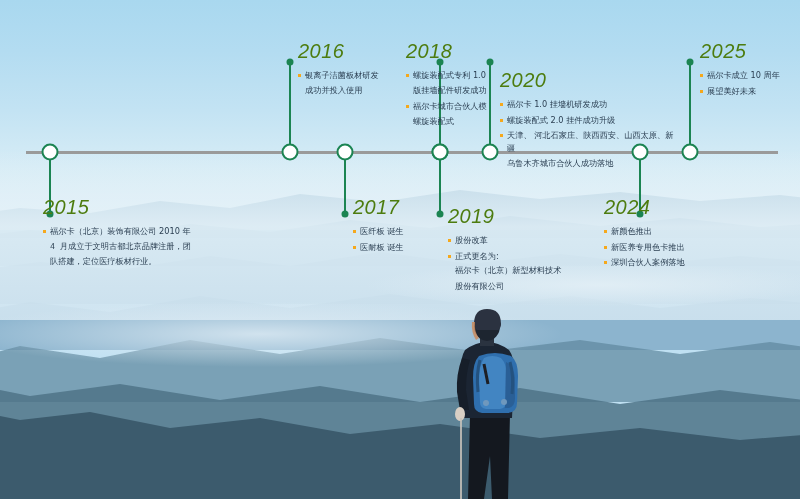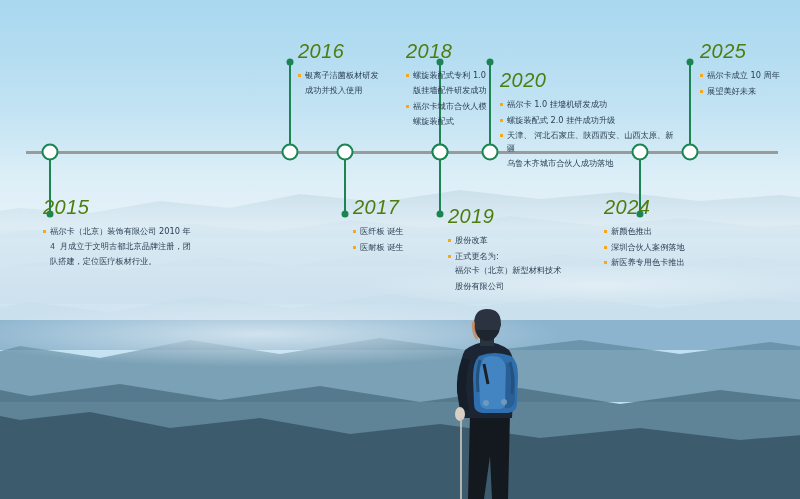--- a/index.html
+++ b/index.html
@@ -356,25 +356,25 @@
   <div class="node" style="left:640px;"></div>
   <div class="entry below" style="left:604px; top:197px; width:130px;">
     <div class="year">2024</div>
     <div class="bullets">
       <div class="bullet-row">
         <span class="dot"></span>
         <span class="btext">新颜色推出</span>
       </div>
       <div class="bullet-row">
         <span class="dot"></span>
+        <span class="btext">新医养专用色卡推出</span>
+      </div>
+      <div class="bullet-row">
+        <span class="dot"></span>
         <span class="btext">深圳合伙人案例落地</span>
-      </div>
-      <div class="bullet-row">
-        <span class="dot"></span>
-        <span class="btext">新医养专用色卡推出</span>
       </div>
     </div>
   </div>
 
   <div class="stem" style="left:690px; top:62px; height:90px;"></div>
   <div class="stem-dot" style="left:690px; top:62px;"></div>
   <div class="node" style="left:690px;"></div>
   <div class="entry above" style="left:700px; top:41px; width:100px;">
     <div class="year">2025</div>
     <div class="bullets">

